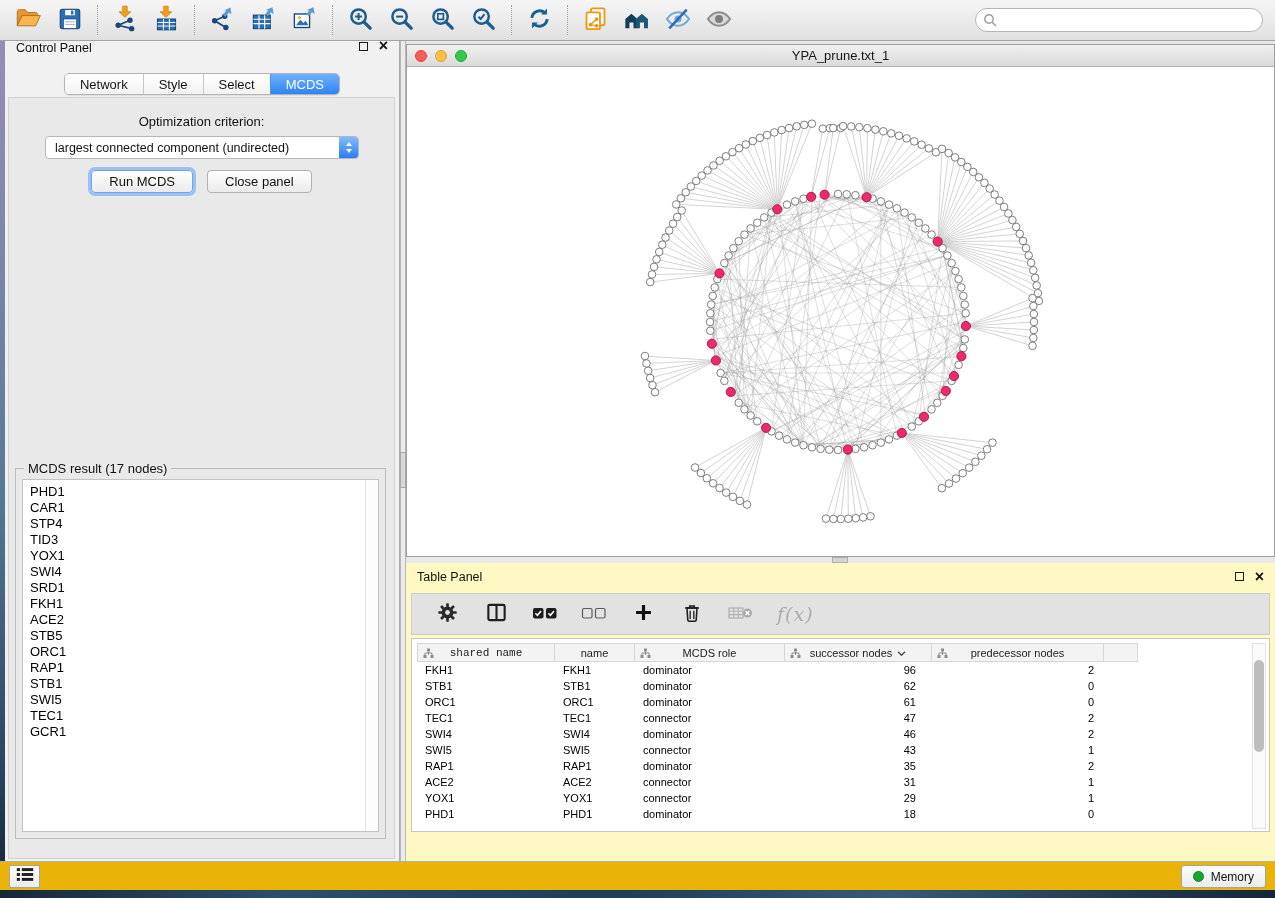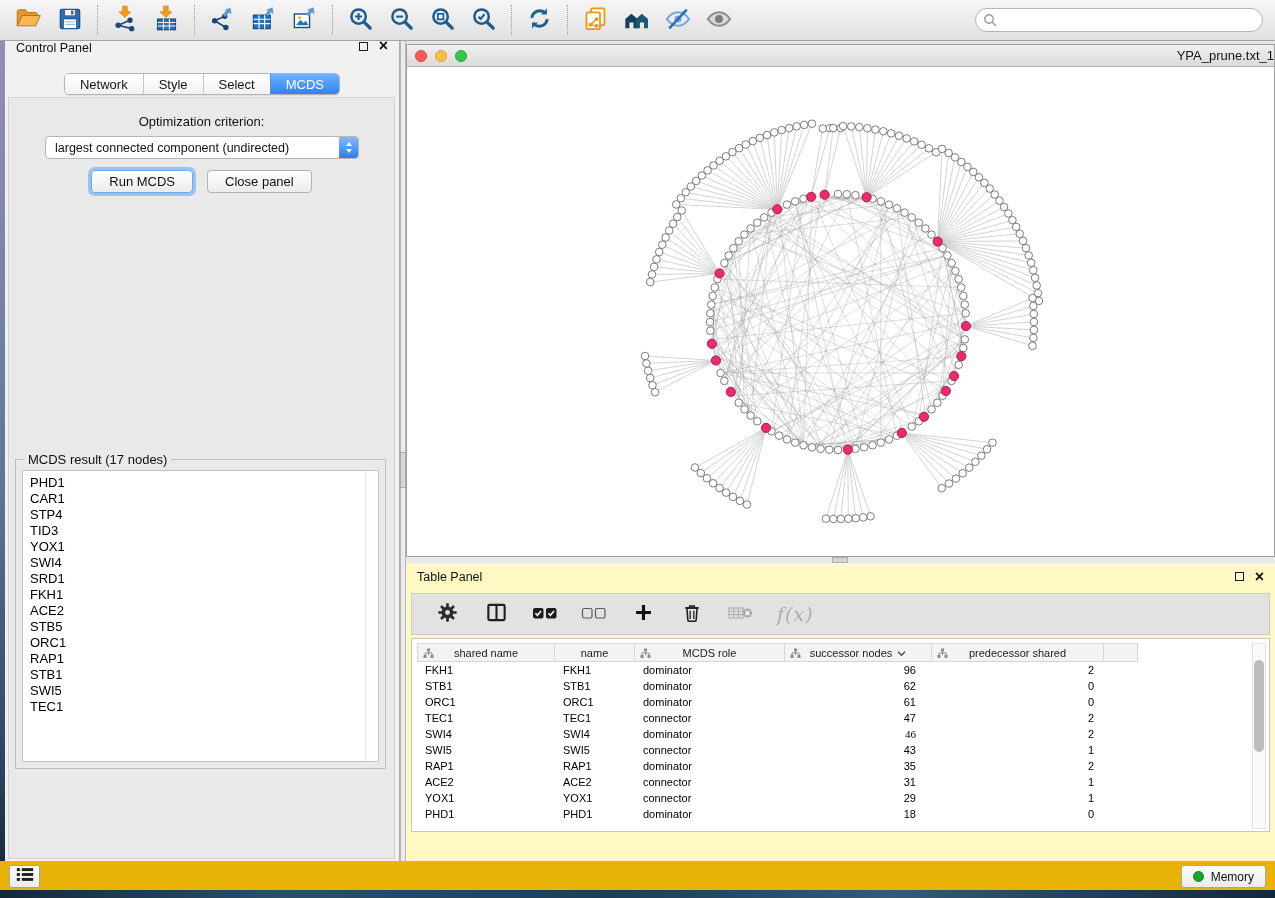--- a/index.html
+++ b/index.html
@@ -39,39 +39,39 @@
   .select{position:absolute;left:36px;top:38px;width:314px;height:23px;background:#fff;border:1px solid #b7b7b7;
     border-radius:4px;display:flex;align-items:center;padding-left:9px;font-size:12.5px;color:#111}
   .stepper{margin-left:auto;width:19px;height:21px;background:linear-gradient(#83bbfc,#2e7cf0);
     border-radius:0 3px 3px 0;display:flex;flex-direction:column;align-items:center;justify-content:center;gap:3px}
   .tri-up{width:0;height:0;border-left:3.5px solid transparent;border-right:3.5px solid transparent;border-bottom:4.5px solid #fff}
   .tri-dn{width:0;height:0;border-left:3.5px solid transparent;border-right:3.5px solid transparent;border-top:4.5px solid #fff}
   .buttons-row{position:absolute;top:72px;left:0;width:100%;display:flex;justify-content:center;gap:14px}
   .btn{height:23px;padding:0 17px;background:linear-gradient(#ffffff,#ebebeb);border:1px solid #b1b1b1;
     border-radius:4px;font:13px "Liberation Sans",sans-serif;color:#111}
   .btn.focus{box-shadow:0 0 0 3px rgba(90,160,248,.55);border-color:#70a5e8}
-  .fieldset{position:absolute;left:6px;top:361px;width:371px;height:310px;border:1px solid #bcbcbc}
+  .fieldset{position:absolute;left:6px;top:370px;width:371px;height:371px;border:1px solid #bcbcbc}
   .fieldset-legend{position:absolute;top:-8px;left:8px;background:#e9e9e9;padding:0 4px;font-size:13px;color:#111}
   .listbox{position:absolute;left:6px;top:10px;right:6px;bottom:6px;background:#fff;border:1px solid #c2c2c2;
     font-size:13px;line-height:16px;padding:4px 0 0 7px;overflow:hidden}
   .list-track{position:absolute;right:0;top:0;bottom:0;width:13px;border-left:1px solid #e3e3e3;background:#fdfdfd}
   
   .right-bg{position:absolute;left:406px;top:41px;width:869px;height:820px;background:#e6e6e6}
   .vsplit{position:absolute;left:400px;top:41px;width:6px;height:820px;background:#ebebeb;
     border-left:1px solid #b6b6b6;border-right:1px solid #b6b6b6}
   .vhandle{position:absolute;left:400px;top:452px;width:6px;height:36px;background:#d8d8d8;border:1px solid #a8a8a8}
   .net-window{position:absolute;left:406px;top:44px;width:869px;height:513px;background:#fff;border:1px solid #9f9f9f}
   .net-titlebar{position:relative;height:22px;background:linear-gradient(#f0f0f0,#dadada);border-bottom:1px solid #b2b2b2;
     display:flex;align-items:center;padding:0 8px}
   .traffic{display:flex;gap:8px;z-index:2}
   .light{width:12px;height:12px;border-radius:50%}
   .light.red{background:#fc5b57;border:1px solid #dd4340}
   .light.yellow{background:#fdbe41;border:1px solid #dfa133}
   .light.green{background:#34c84a;border:1px solid #2aa63c}
-  .net-title{position:absolute;left:0;right:0;text-align:right;font-size:13px;color:#161616}
+  .net-title{position:absolute;left:0;right:0;text-align:center;font-size:13px;color:#161616}
   .net-canvas{position:relative;width:867px;height:489px;background:#fff;overflow:hidden}
   .hsplit{position:absolute;left:406px;top:557px;width:869px;height:6px;background:#e9e9e9}
   .hhandle{position:absolute;left:832px;top:557px;width:16px;height:6px;background:#d5d5d5;border:1px solid #adadad}
   
   .table-panel{position:absolute;left:406px;top:563px;width:869px;height:298px;background:#fef9c3}
   .tp-header{height:27px;display:flex;align-items:center;padding:0 11px;font-size:12.5px;color:#111}
   .tp-toolbar{position:absolute;left:5px;right:5px;top:30px;height:42px;background:#e2e2e2;border:1px solid #cccccc;
     display:flex;align-items:center;gap:23px;padding-left:22px}
   .tpi{width:26px;height:26px;display:flex;align-items:center;justify-content:center;background:none;border:none}
   .fx{font:italic 19px "DejaVu Serif",serif;color:#ababab;letter-spacing:1px}
@@ -283,20 +283,21 @@
             <div>SWI4</div>
             <div>SRD1</div>
             <div>FKH1</div>
             <div>ACE2</div>
             <div>STB5</div>
             <div>ORC1</div>
             <div>RAP1</div>
             <div>STB1</div>
             <div>SWI5</div>
             <div>TEC1</div>
+            <div>GCR1</div>
           </div>
       </div>
     </div>
   </div>
 
   <div class="right-bg"></div>
   <div class="vsplit"></div>
   <div class="vhandle"></div>
 
   <div class="net-window">
@@ -874,21 +875,21 @@
               <rect x="1" y="4" width="14" height="10" fill="none" stroke="#b2b2b2" stroke-width="1.3"></rect>
               <path d="M1 7.3h14M1 10.6h14M5.7 4v10M10.4 4v10" stroke="#b2b2b2" stroke-width="1.1"></path>
               <circle cx="19.5" cy="9" r="4.5" fill="#a8a8a8"></circle>
               <path d="M17.6 7.1l3.8 3.8M21.4 7.1l-3.8 3.8" stroke="#fff" stroke-width="1.4"></path>
             </svg></span>
         </button>
       <span class="fx">f(x)</span>
     </div>
     <div class="tp-table">
       <div class="thead" id="tbl-head">
-          <div class="th" style="width: 138px;">
+          <div class="th" style="width: 138px; font-family: Liberation Mono, monospace;">
             <span class="hicon"><svg width="11" height="11" viewBox="0 0 11 11">
                 <rect x="4" y="0.5" width="3" height="3" fill="#8c8c8c"></rect>
                 <rect x="0.5" y="7" width="3" height="3" fill="#8c8c8c"></rect>
                 <rect x="7.5" y="7" width="3" height="3" fill="#8c8c8c"></rect>
                 <path d="M5.5 3.5V5M2 7V5h7v2M5.5 5v2" stroke="#8c8c8c" fill="none"></path>
               </svg></span>
             <span>shared name</span>
           </div>
           <div class="th" style="width: 80px;">
             <span>name</span>
@@ -914,21 +915,21 @@
                 <path d="M1 .8l3.5 3.5L8 .8" fill="none" stroke="#4a4a4a" stroke-width="1.3"></path>
               </svg></span>
           </div>
           <div class="th" style="width: 172px;">
             <span class="hicon"><svg width="11" height="11" viewBox="0 0 11 11">
                 <rect x="4" y="0.5" width="3" height="3" fill="#8c8c8c"></rect>
                 <rect x="0.5" y="7" width="3" height="3" fill="#8c8c8c"></rect>
                 <rect x="7.5" y="7" width="3" height="3" fill="#8c8c8c"></rect>
                 <path d="M5.5 3.5V5M2 7V5h7v2M5.5 5v2" stroke="#8c8c8c" fill="none"></path>
               </svg></span>
-            <span>predecessor shared</span>
+            <span>predecessor nodes</span>
           </div>
           <div class="th" style="width: 34px;">
             <span></span>
           </div>
         </div>
       <div class="tbody" id="tbl-body">
           <div class="tr">
             <div class="td l" style="width: 138px;">FKH1</div>
             <div class="td l" style="width: 80px;">FKH1</div>
             <div class="td l" style="width: 150px;">dominator</div>
@@ -953,21 +954,21 @@
             <div class="td l" style="width: 138px;">TEC1</div>
             <div class="td l" style="width: 80px;">TEC1</div>
             <div class="td l" style="width: 150px;">connector</div>
             <div class="td r" style="width: 147px; padding-right: 16px;">47</div>
             <div class="td r" style="width: 172px; padding-right: 10px;">2</div>
           </div>
           <div class="tr">
             <div class="td l" style="width: 138px;">SWI4</div>
             <div class="td l" style="width: 80px;">SWI4</div>
             <div class="td l" style="width: 150px;">dominator</div>
-            <div class="td r" style="width: 147px; padding-right: 16px; font-family: Liberation Serif, serif;">46</div>
+            <div class="td r" style="width: 147px; padding-right: 16px;">46</div>
             <div class="td r" style="width: 172px; padding-right: 10px;">2</div>
           </div>
           <div class="tr">
             <div class="td l" style="width: 138px;">SWI5</div>
             <div class="td l" style="width: 80px;">SWI5</div>
             <div class="td l" style="width: 150px;">connector</div>
             <div class="td r" style="width: 147px; padding-right: 16px;">43</div>
             <div class="td r" style="width: 172px; padding-right: 10px;">1</div>
           </div>
           <div class="tr">

